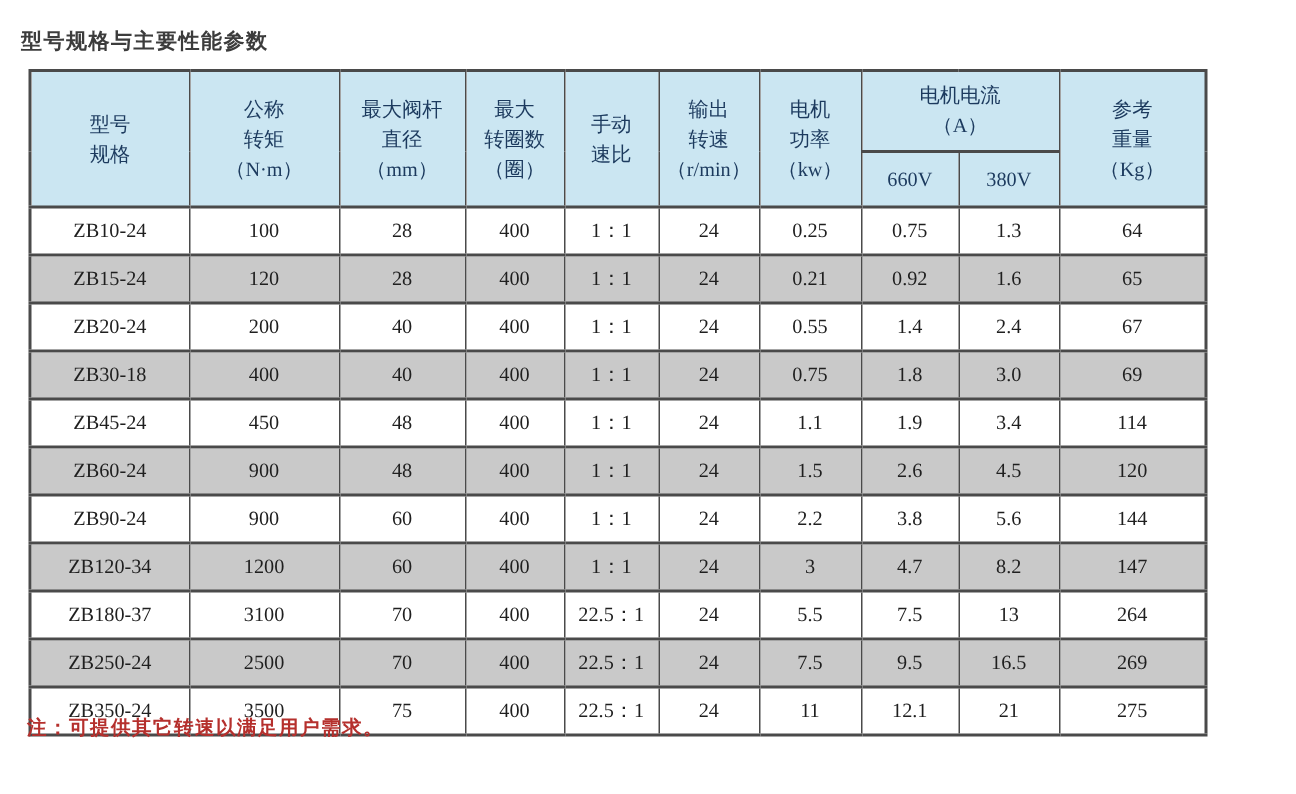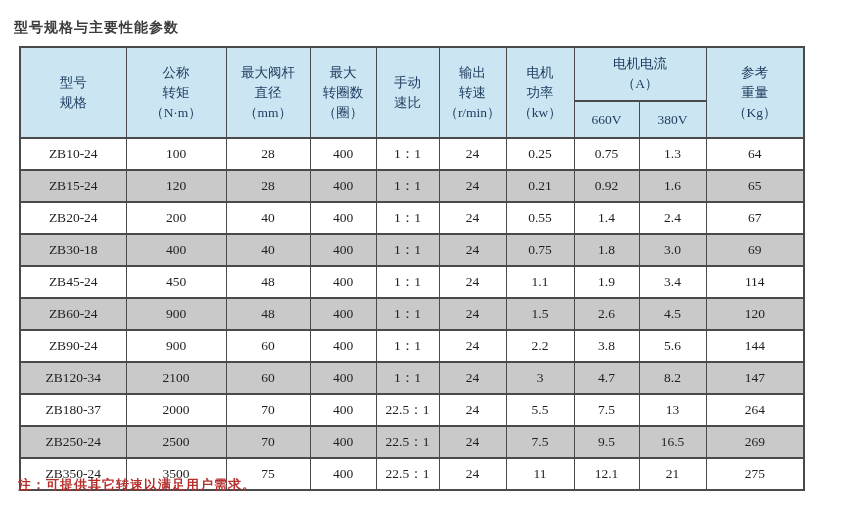--- a/index.html
+++ b/index.html
@@ -202,33 +202,33 @@
         <td>400</td>
         <td>1：1</td>
         <td>24</td>
         <td>2.2</td>
         <td>3.8</td>
         <td>5.6</td>
         <td>144</td>
       </tr>
       <tr class="alt">
         <td>ZB120-34</td>
-        <td>2100</td>
+        <td>1200</td>
         <td>60</td>
         <td>400</td>
         <td>1：1</td>
         <td>24</td>
         <td>3</td>
         <td>4.7</td>
         <td>8.2</td>
         <td>147</td>
       </tr>
       <tr>
         <td>ZB180-37</td>
-        <td>2000</td>
+        <td>3100</td>
         <td>70</td>
         <td>400</td>
         <td>22.5：1</td>
         <td>24</td>
         <td>5.5</td>
         <td>7.5</td>
         <td>13</td>
         <td>264</td>
       </tr>
       <tr class="alt">

